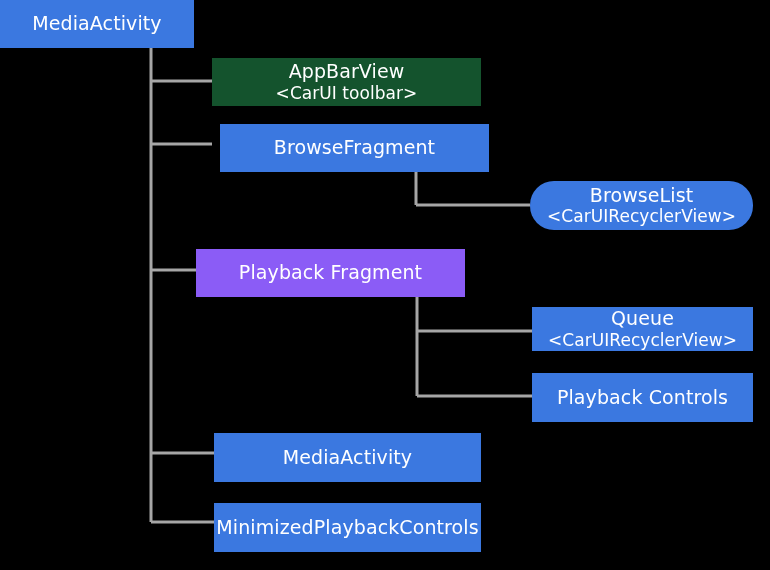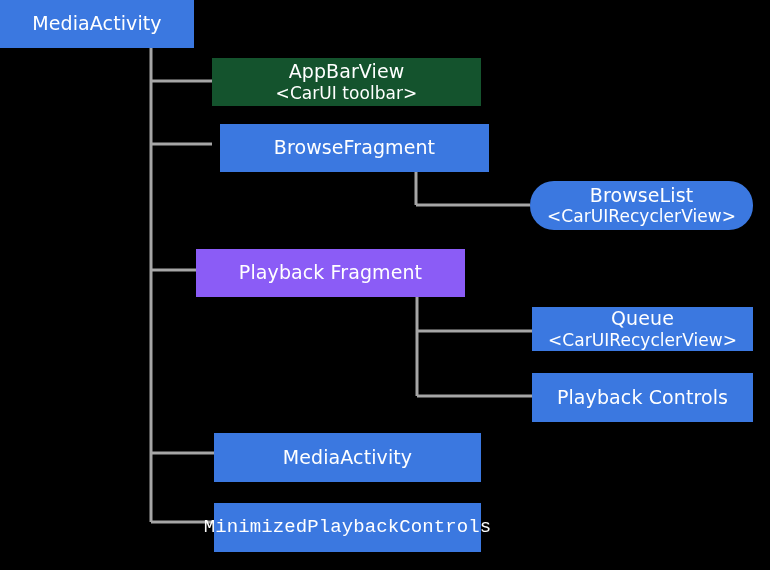--- a/index.html
+++ b/index.html
@@ -101,17 +101,17 @@
   </div>
 
   <div class="node" style="left: 532px; top: 373px; width: 221px; height: 49px; background: rgb(59, 120, 224); color: rgb(255, 255, 255);">
     <div class="title">Playback Controls</div>
   </div>
 
   <div class="node" style="left: 214px; top: 433px; width: 267px; height: 49px; background: rgb(59, 120, 224); color: rgb(255, 255, 255);">
     <div class="title">MediaActivity</div>
   </div>
 
-  <div class="node" style="left: 214px; top: 503px; width: 267px; height: 49px; background: rgb(59, 120, 224); color: rgb(255, 255, 255); font-family: Liberation Mono, monospace;">
+  <div class="node" style="left: 214px; top: 503px; width: 267px; height: 49px; background: rgb(59, 120, 224); color: rgb(255, 255, 255);">
     <div class="title">MinimizedPlaybackControls</div>
   </div>
 
 </div>
 
 </body></html>

